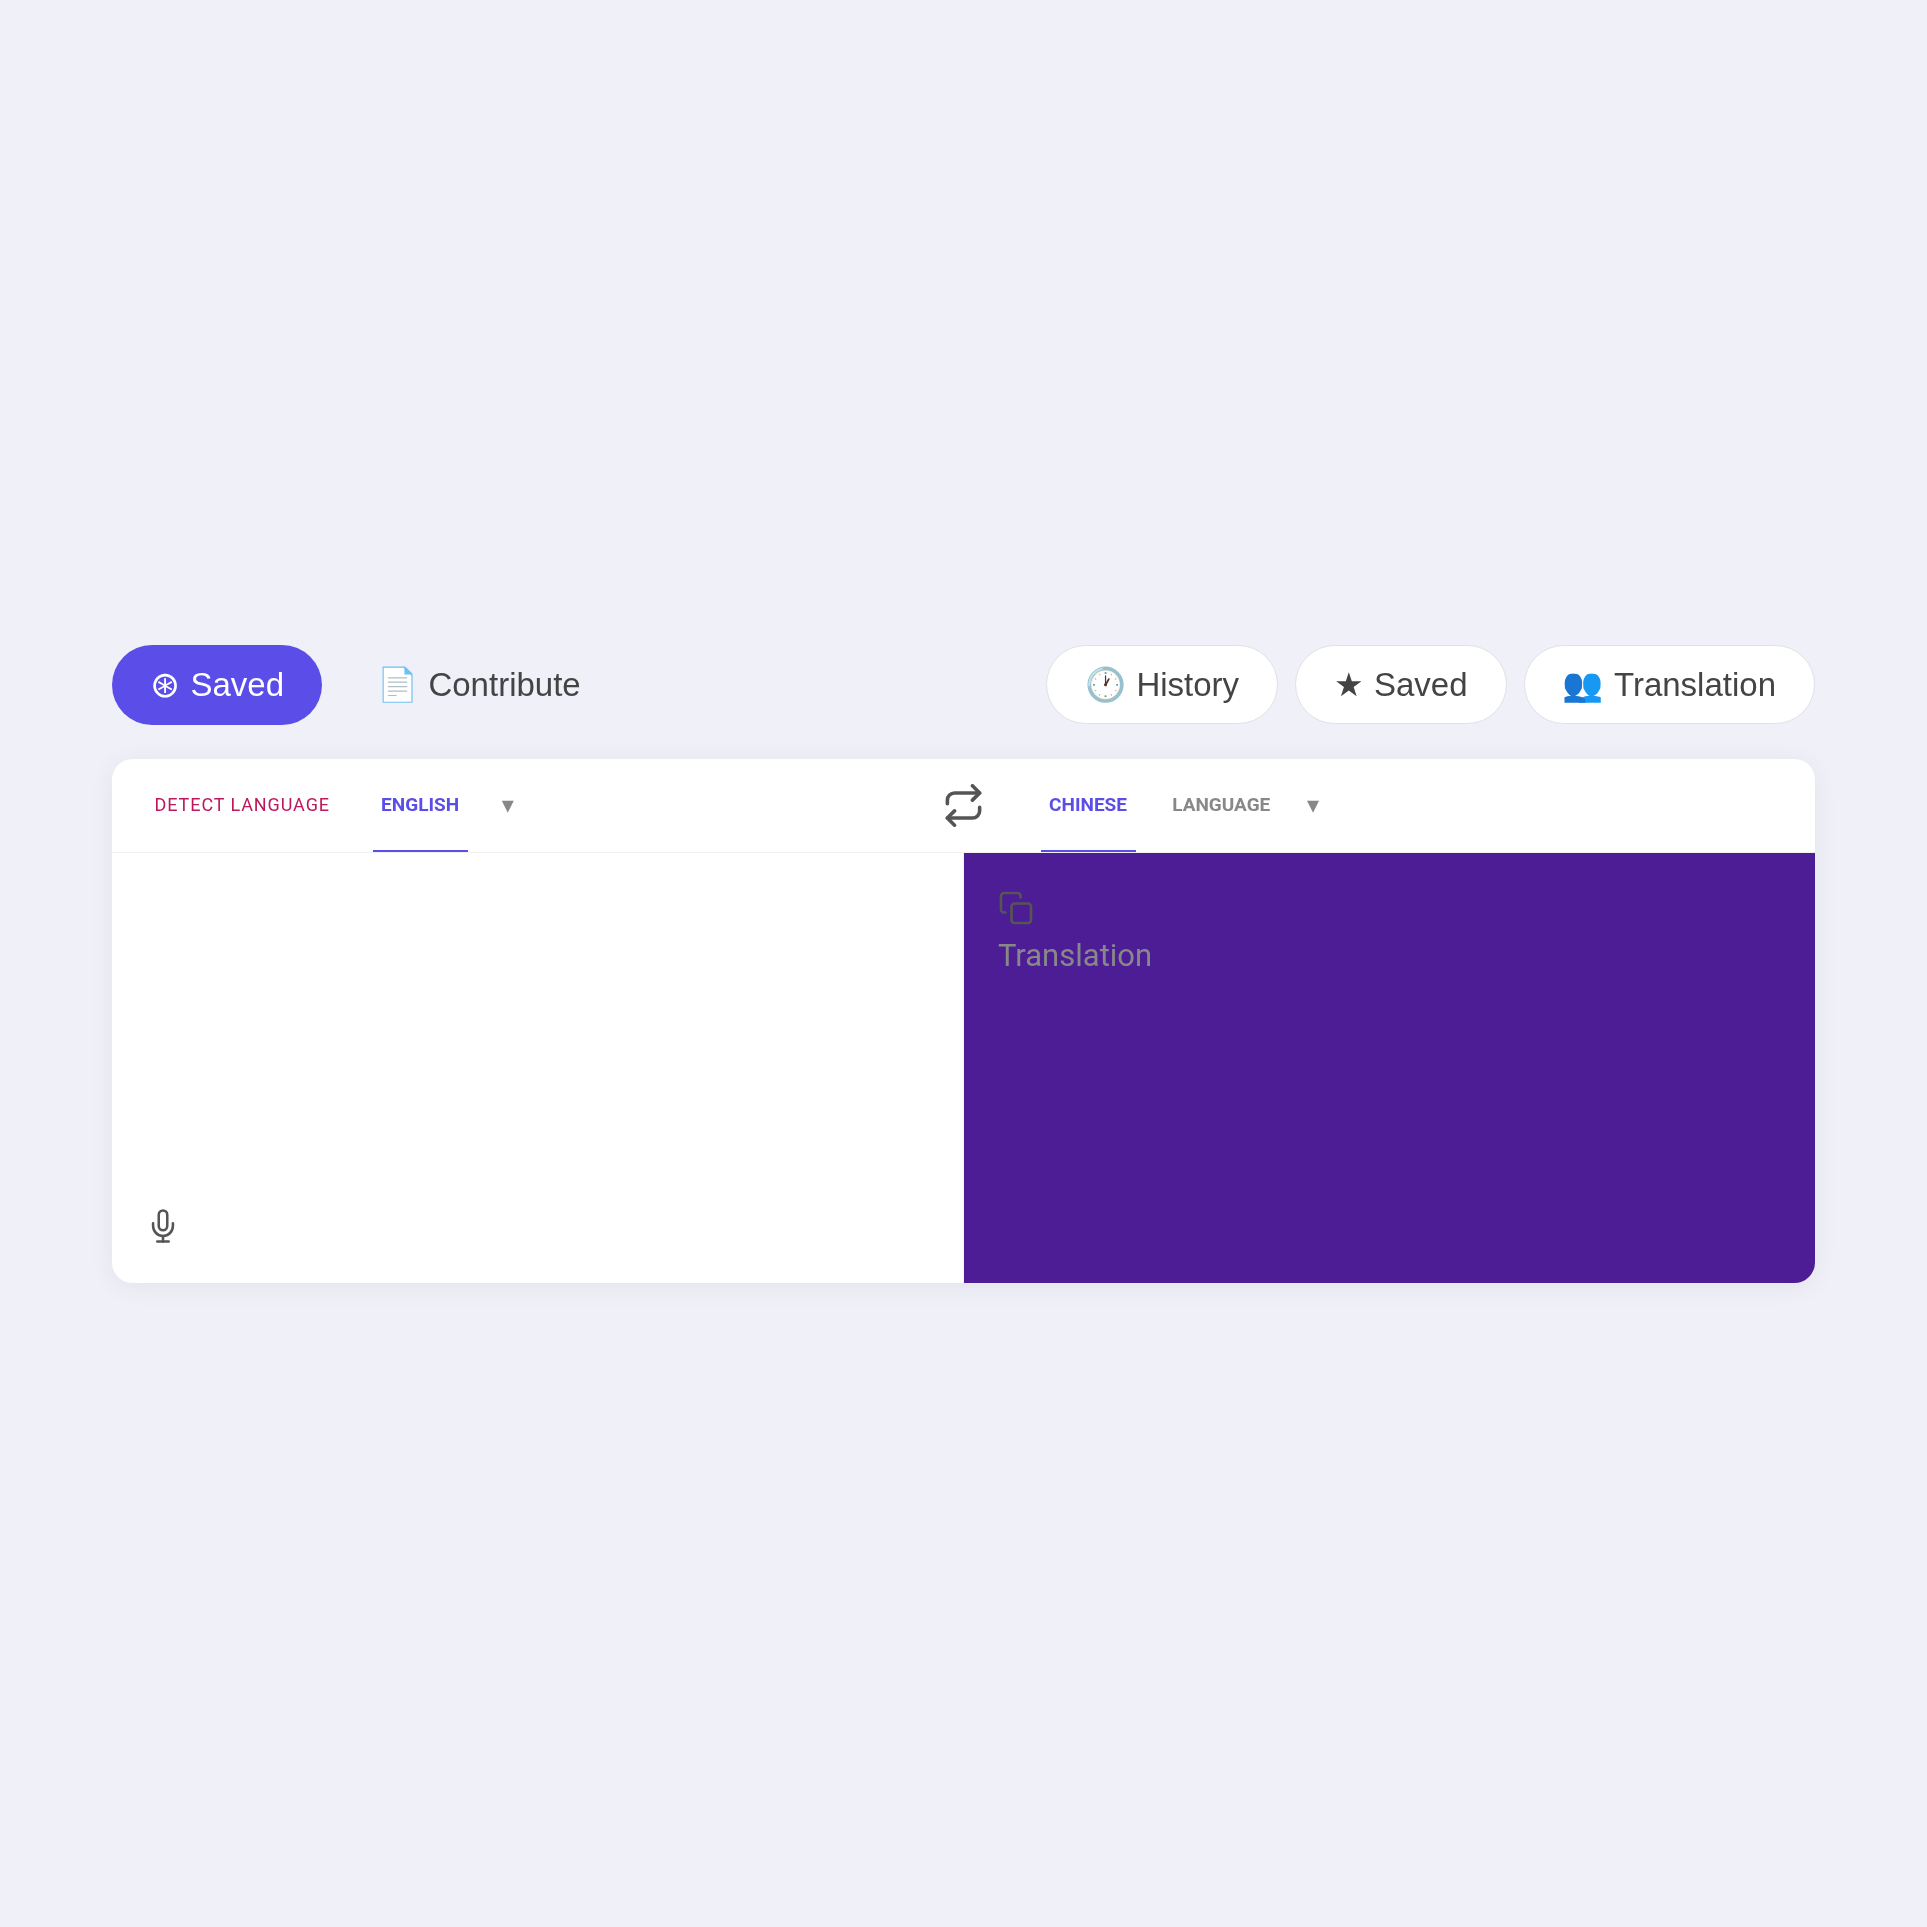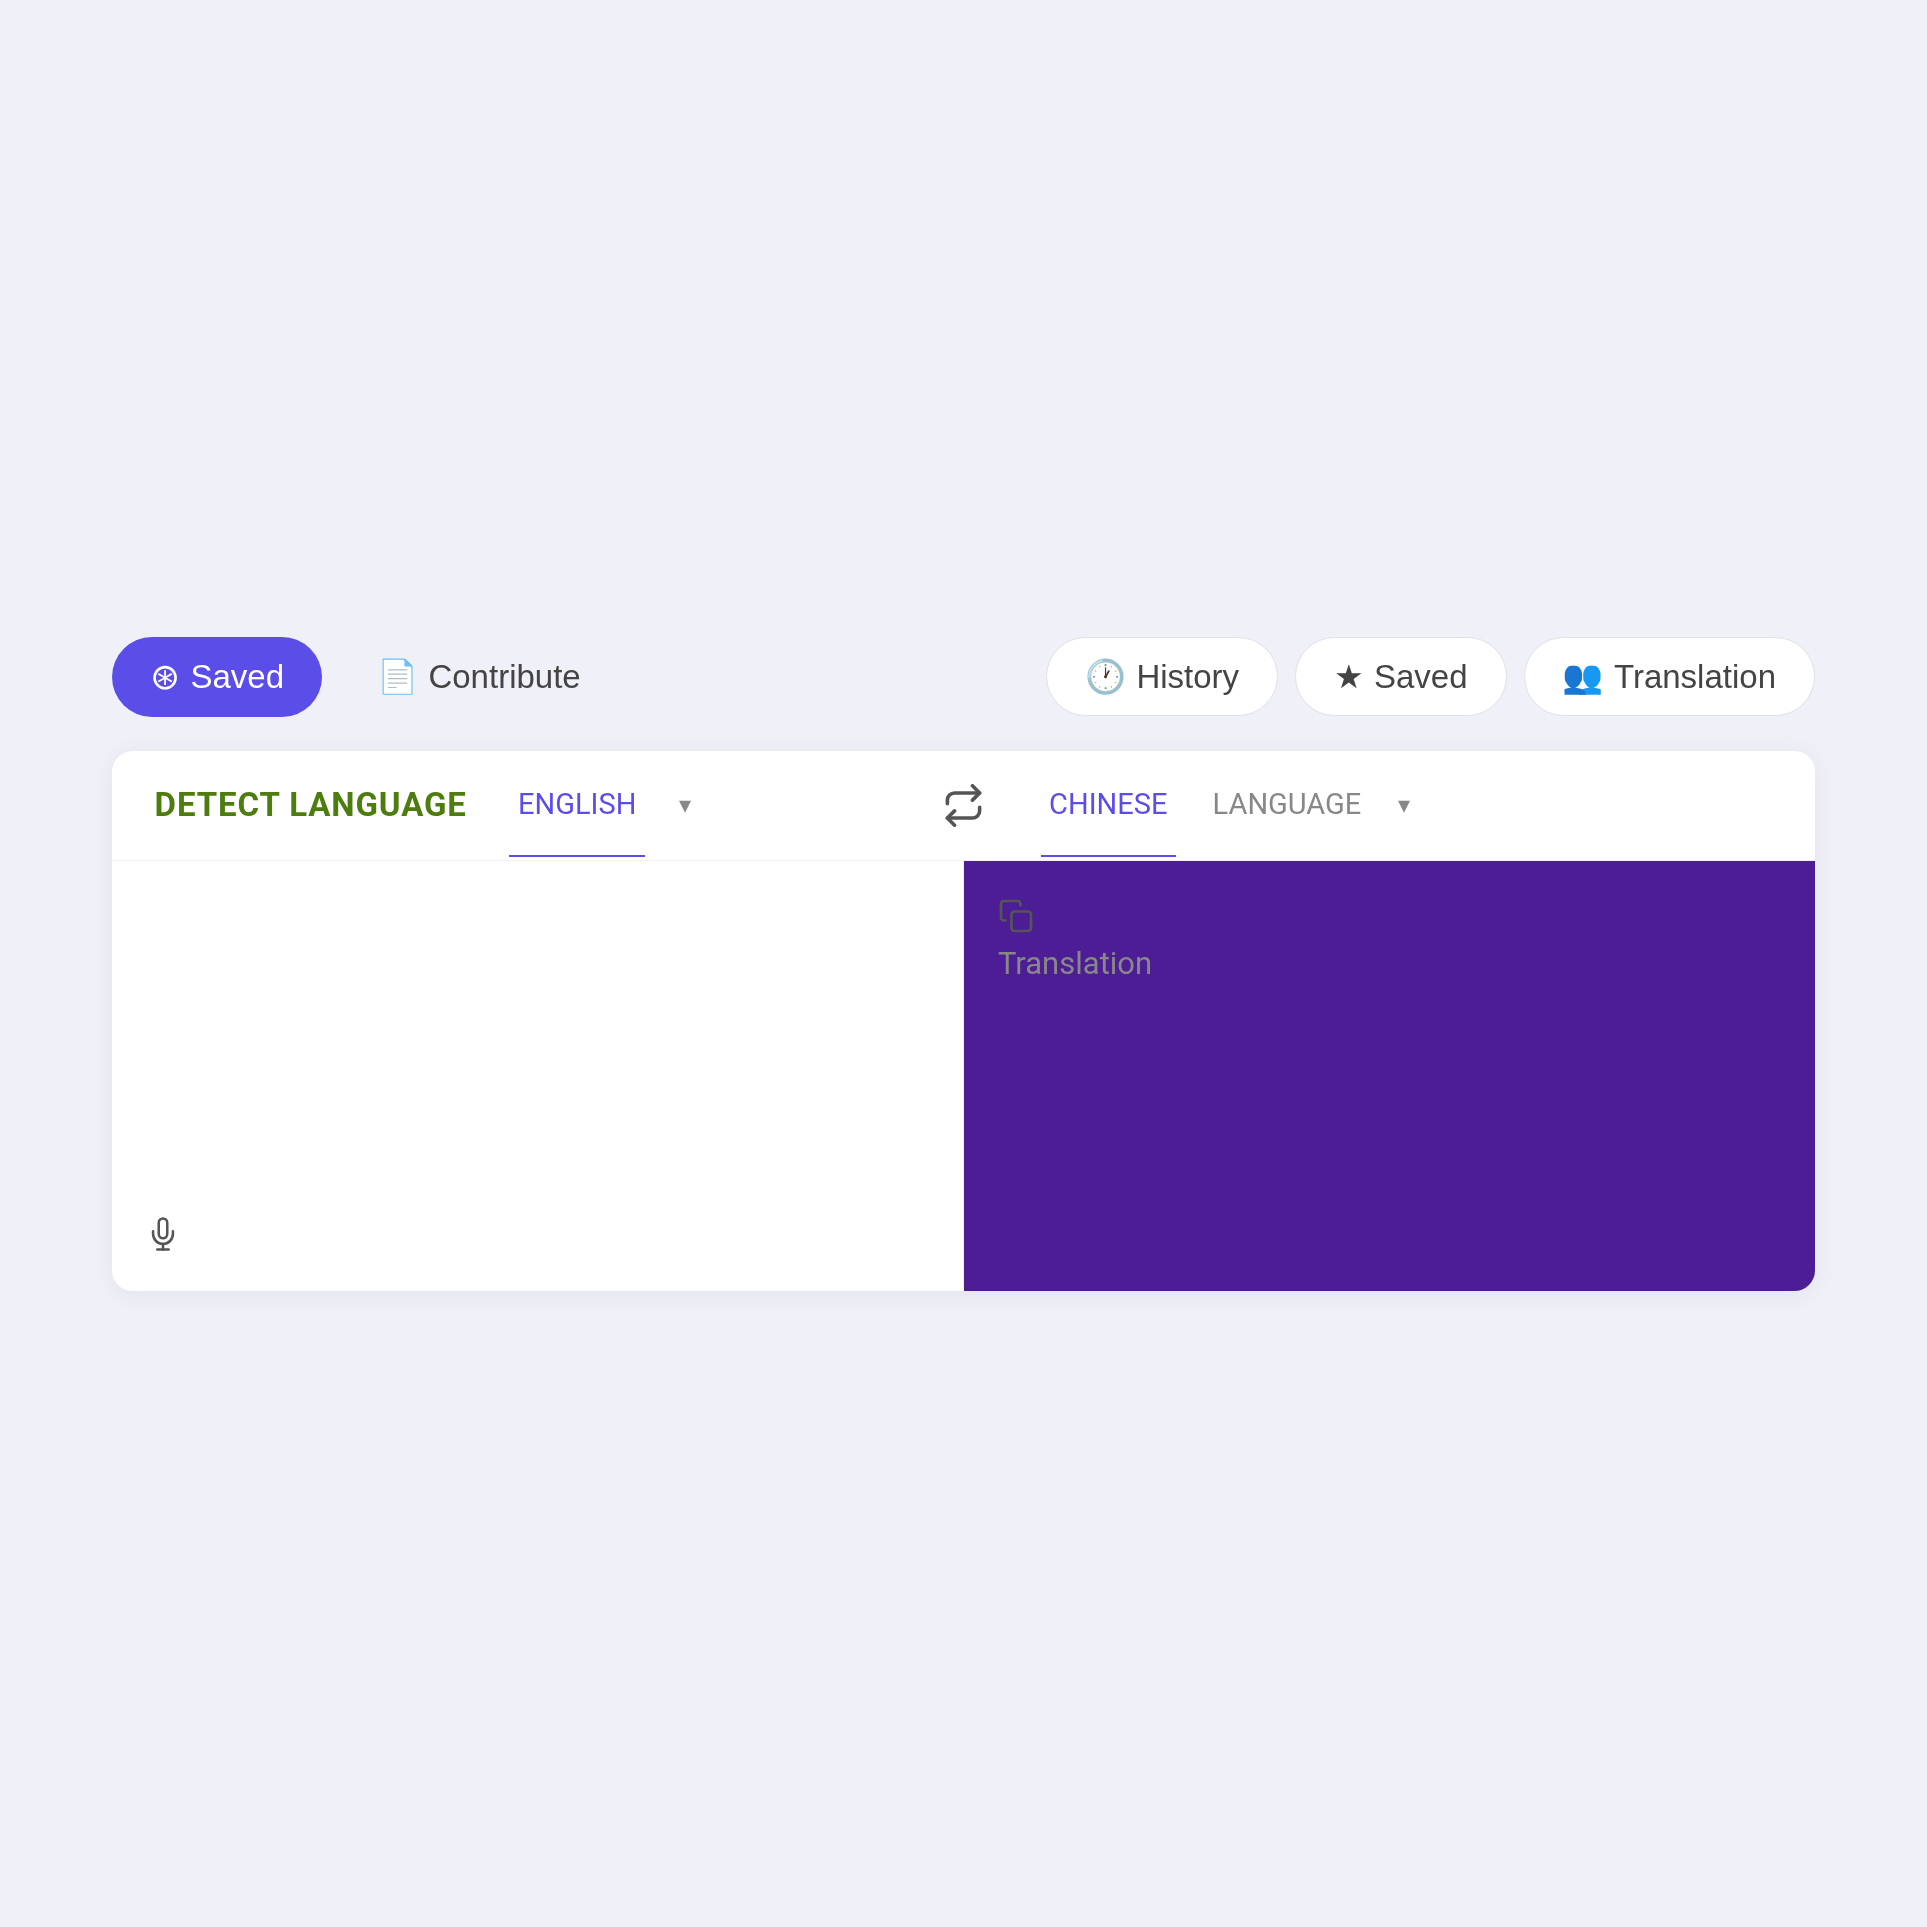--- a/index.html
+++ b/index.html
@@ -105,37 +105,37 @@
     .source-languages {
       display: flex;
       align-items: center;
       flex: 1;
       padding: 0 34px;
       gap: 34px;
     }
 
     .lang-tab {
       padding: 34px 8.6px;
-      font-size: 29px;
-      font-weight: 400;
+      font-size: 19px;
+      font-weight: 700;
       color: #888;
       cursor: pointer;
       border-bottom: 2.6px solid transparent;
       white-space: nowrap;
     }
 
     .lang-tab.active {
       color: #5b4de8;
       border-bottom: 2.6px solid #5b4de8;
     }
 
     .lang-tab.detect {
-      color: #4d7c0f;
-      font-size: 33px;
-      font-weight: 700;
+      color: #be185d;
+      font-size: 18px;
+      font-weight: 400;
       letter-spacing: 0.9px;
     }
 
     .lang-dropdown {
       display: flex;
       align-items: center;
       gap: 6.9px;
       color: #888;
       font-size: 27.5px;
       cursor: pointer;

